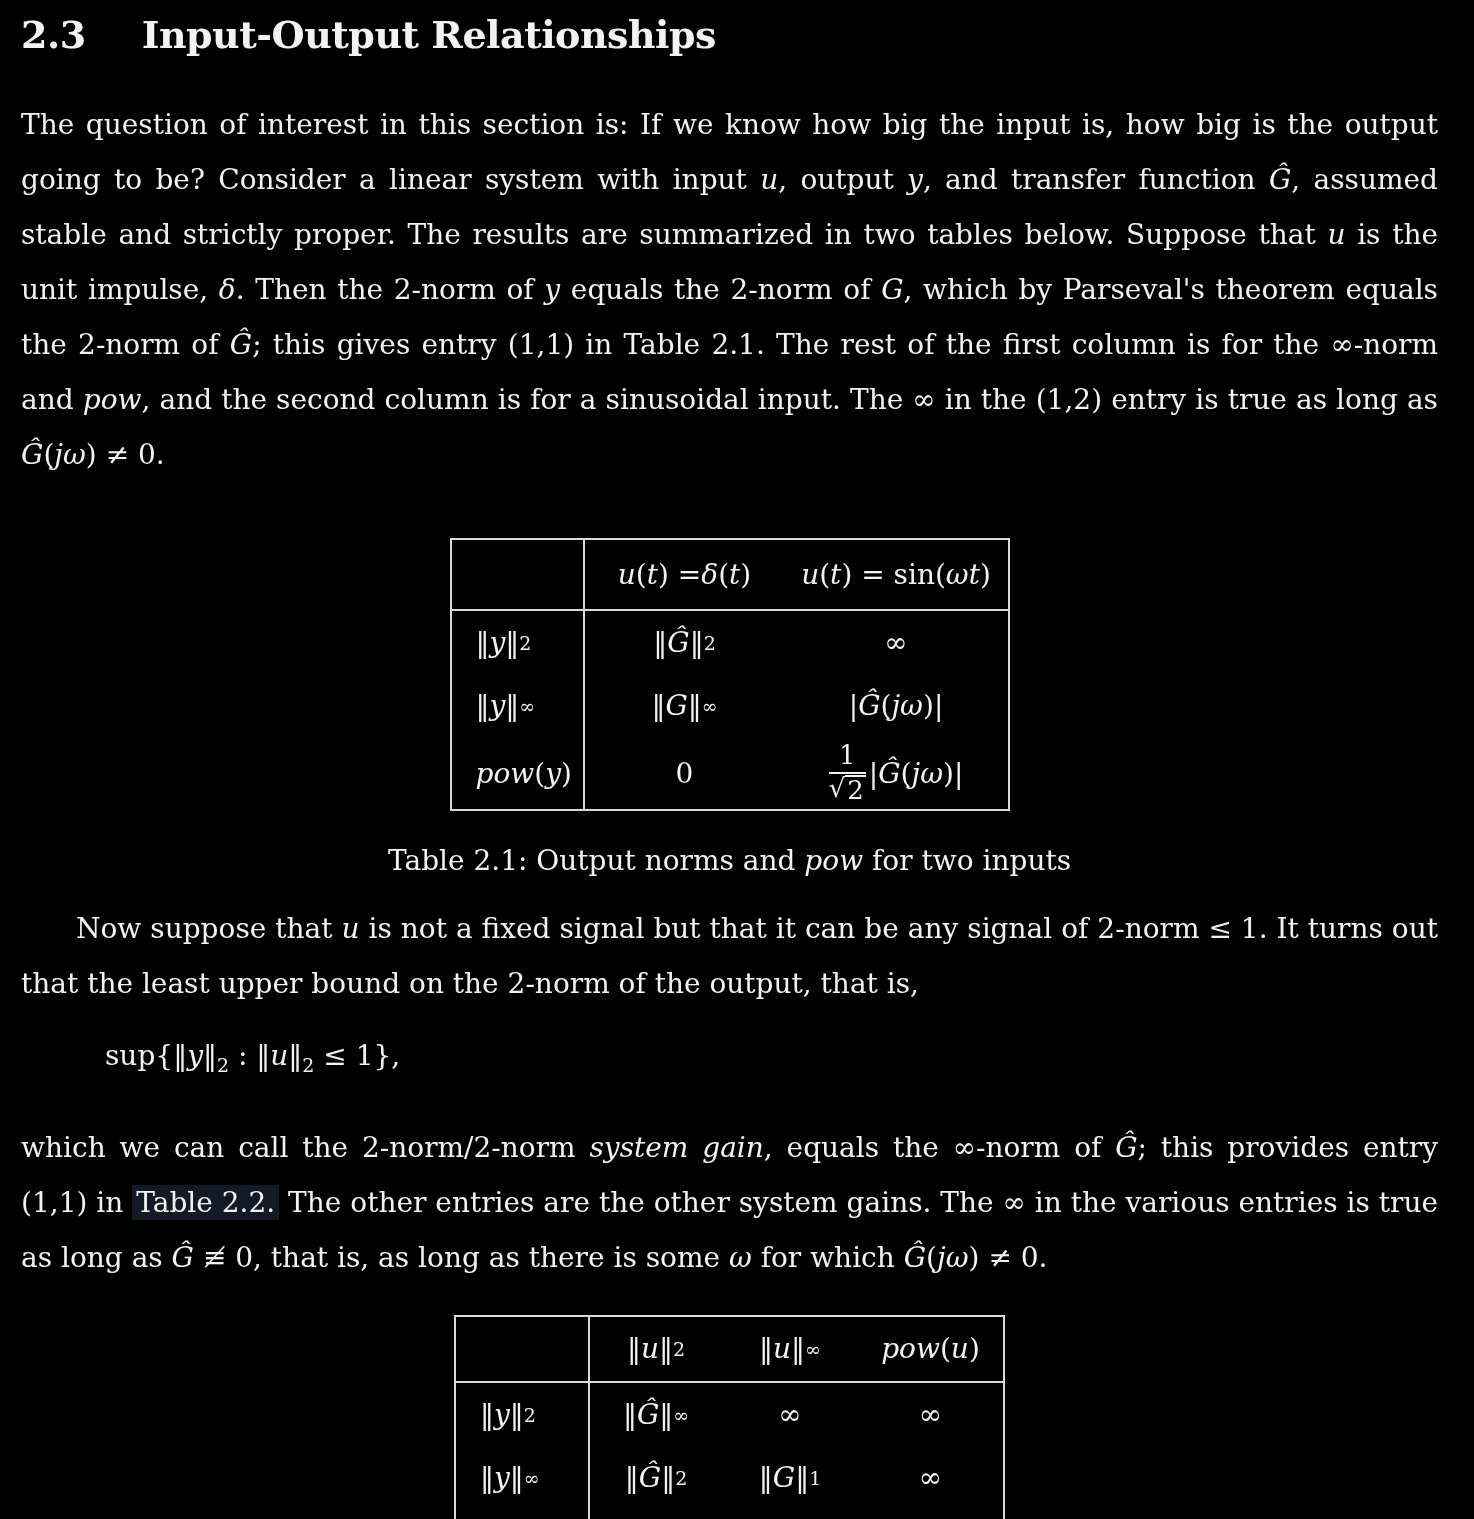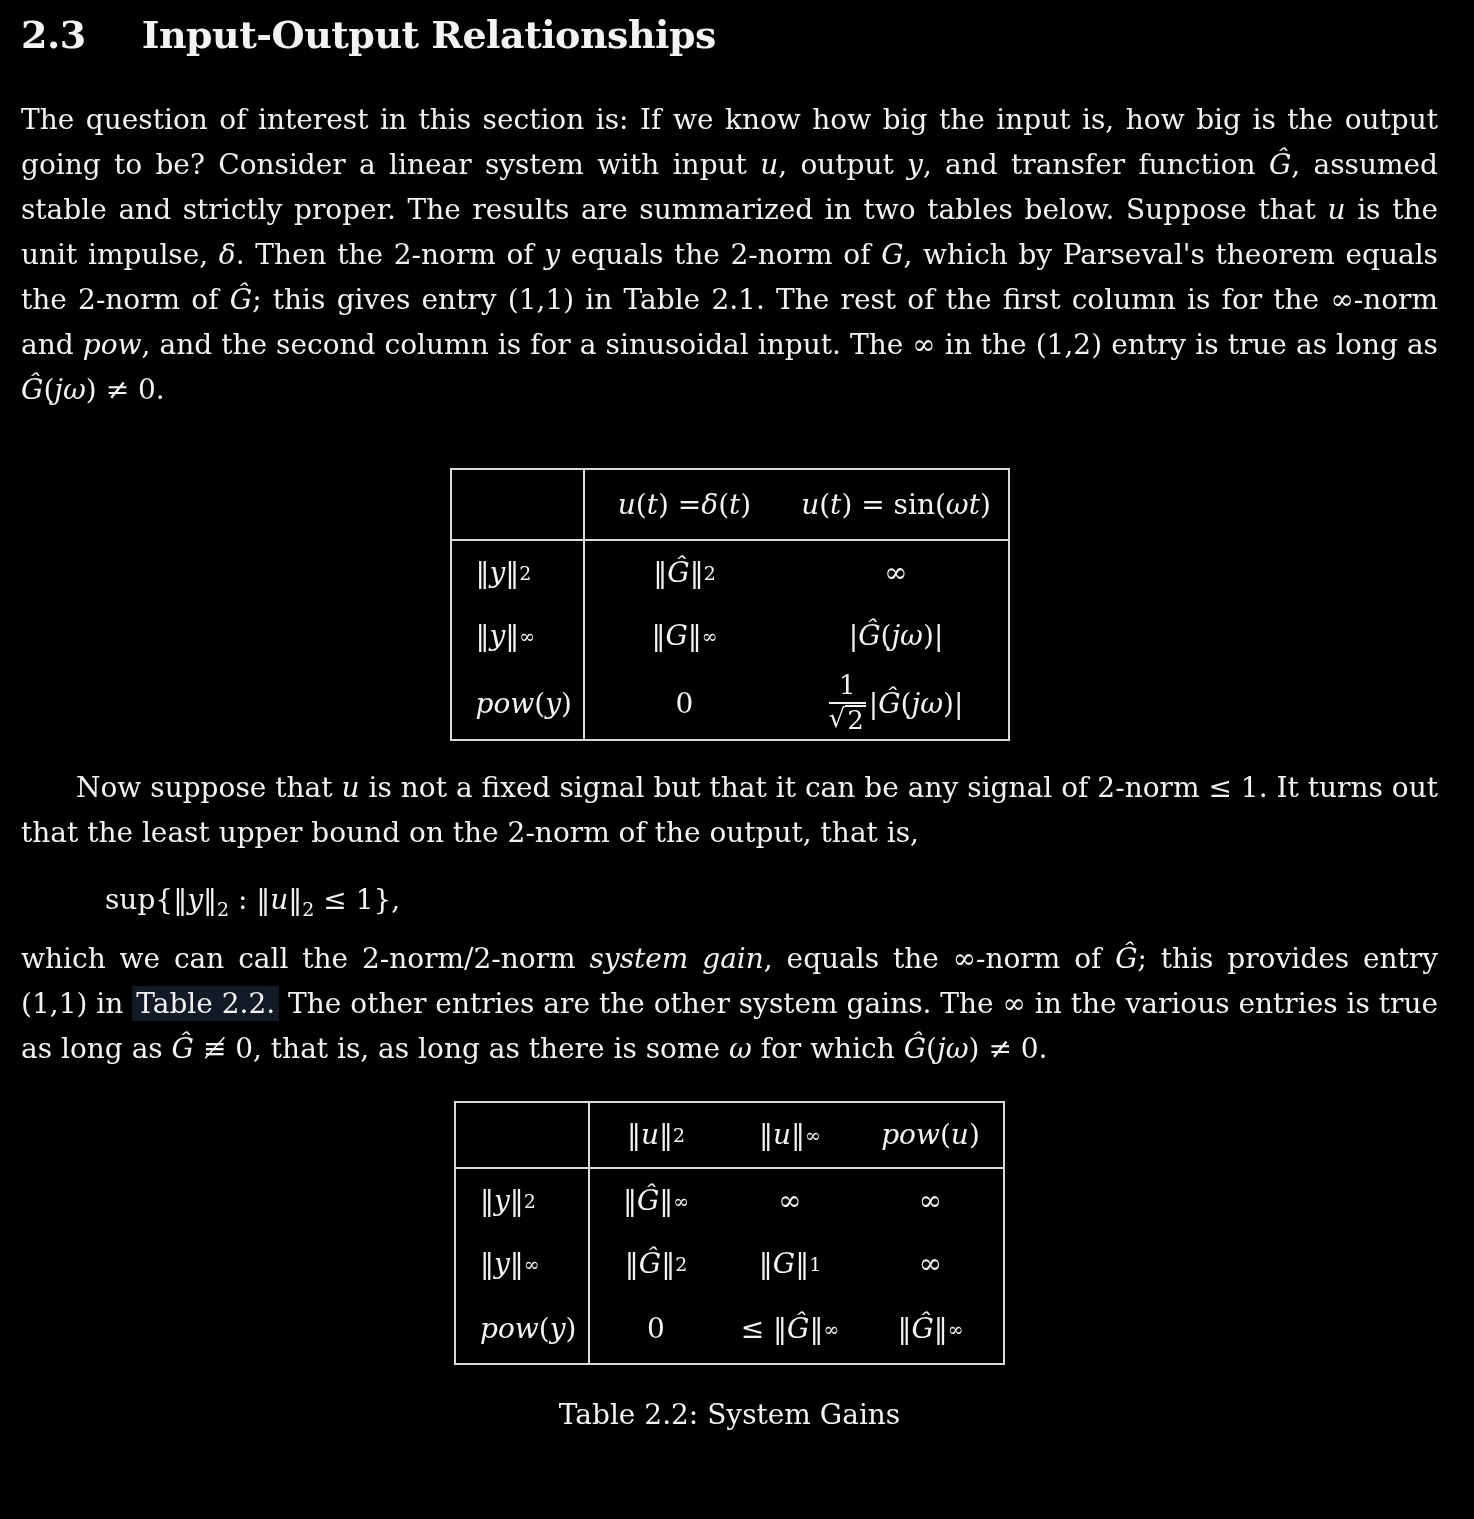--- a/index.html
+++ b/index.html
@@ -14,31 +14,31 @@
   .content{padding:0 36px 0 21px;}
   h1{
     margin:12px 0 0 0;
     font-size:38px;
     font-weight:700;
     letter-spacing:-0.5px;
   }
   h1 .secnum{display:inline-block;margin-right:56px;}
   p{
     font-size:28px;
-    line-height:45px;
+    line-height:55px;
     text-align:justify;
     margin:0;
   }
   .p1{margin-top:40px;}
   .p2{margin-top:24px;text-indent:55px;}
   .equation{
     margin:28px 0 8px 84px;
     font-size:28px;
   }
-  .p3{margin-top:16px;}
+  .p3{margin-top:44px;}
   i{font-style:italic;}
   sub{font-size:0.68em;}
   .hl{background:#121a26;padding:1px 4px;}
   
   .tbl{
     margin:0 auto;
     display:grid;
     box-sizing:border-box;
     border:2px solid #d9d9d9;
     font-size:28px;
@@ -120,20 +120,21 @@
             <span class="num">1</span>
             <span class="den">
               <span>√</span>
               <span class="sqrt-arg">2</span>
             </span>
           </span>
           <span>|<i>Ĝ</i>(<i>jω</i>)|</span>
       </div>
     </div>
 
+    <div class="caption">Table 2.1: Output norms and <i>pow</i> for two inputs</div>
 
     <p class="p2">Now suppose that <i>u</i> is not a fixed signal but that it can be any signal of 2-norm ≤ 1. It turns out that the least upper bound on the 2-norm of the output, that is,</p>
 
     <div class="equation">sup{‖<i>y</i>‖<sub>2</sub> : ‖<i>u</i>‖<sub>2</sub> ≤ 1},</div>
 
     <p class="p3">which we can call the 2-norm/2-norm <i>system gain</i>, equals the ∞-norm of <i>Ĝ</i>; this provides entry (1,1) in <span class="hl">Table 2.2.</span> The other entries are the other system gains. The ∞ in the various entries is true as long as <i>Ĝ</i> ≢ 0, that is, as long as there is some <i>ω</i> for which <i>Ĝ</i>(<i>jω</i>) ≠ 0.</p>
 
     <div class="tbl tbl2">
       <div class="cell lbl hb"></div>
       <div class="cell hb">‖<i>u</i>‖<sub>2</sub></div>

